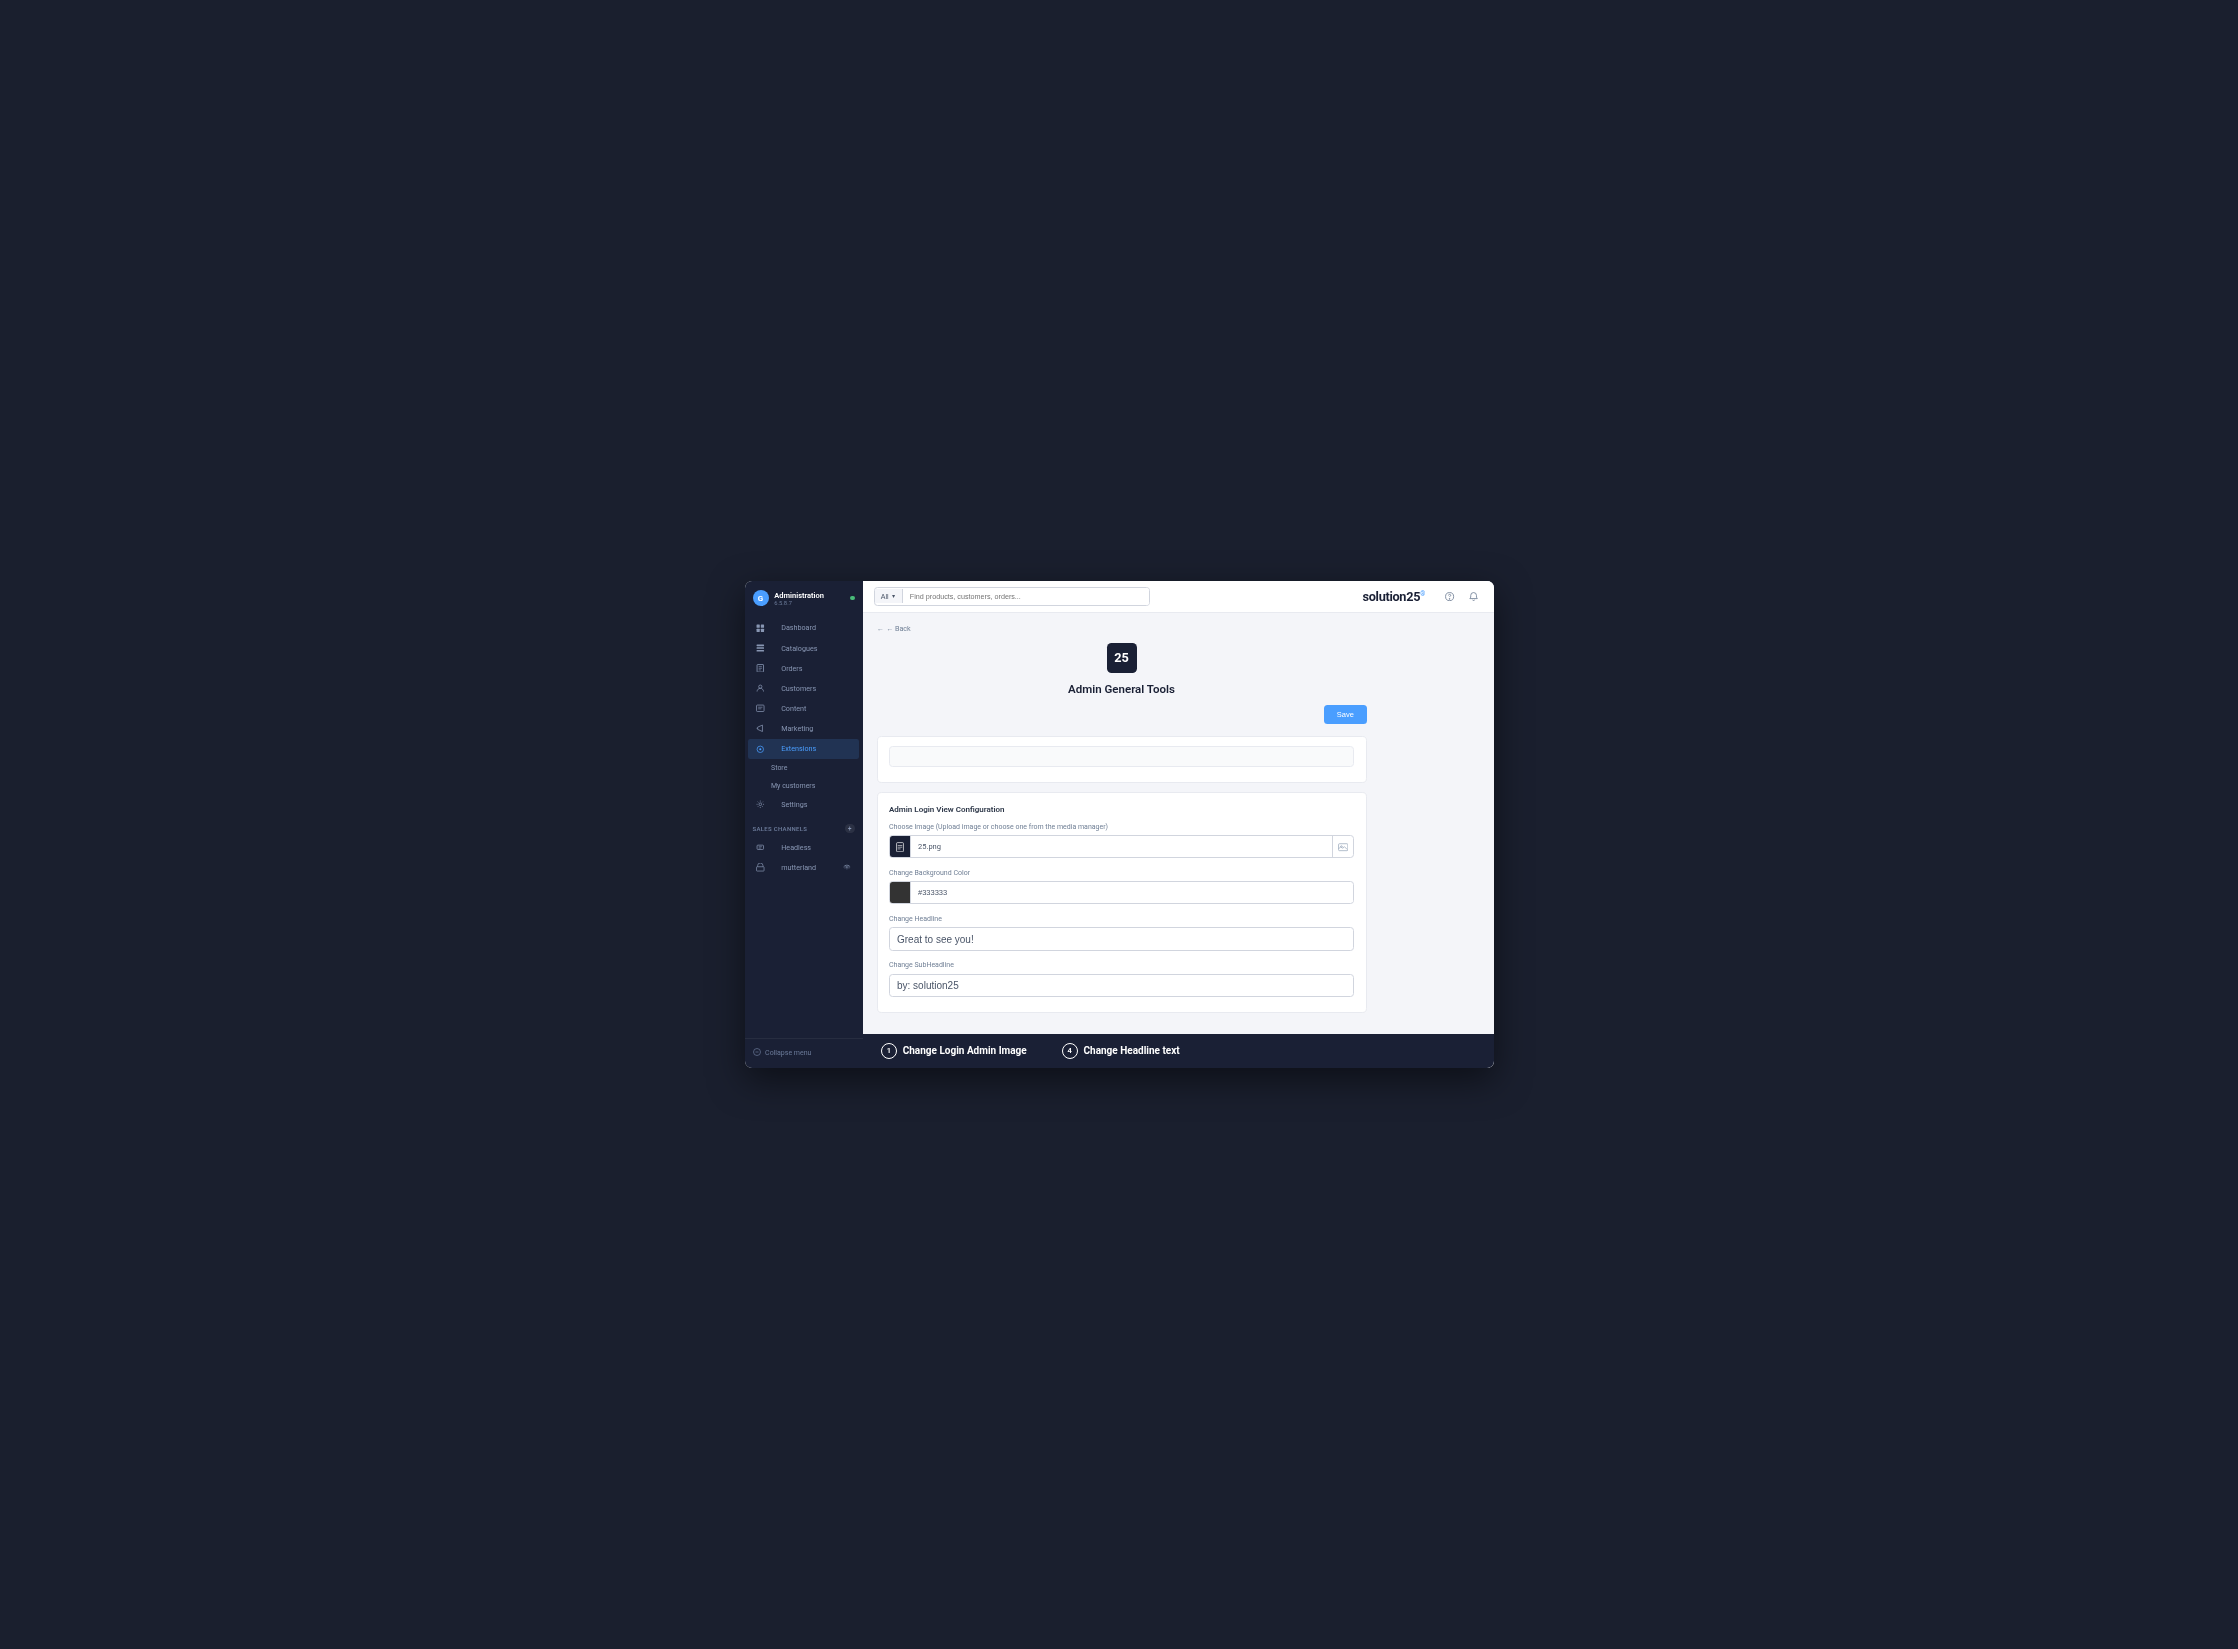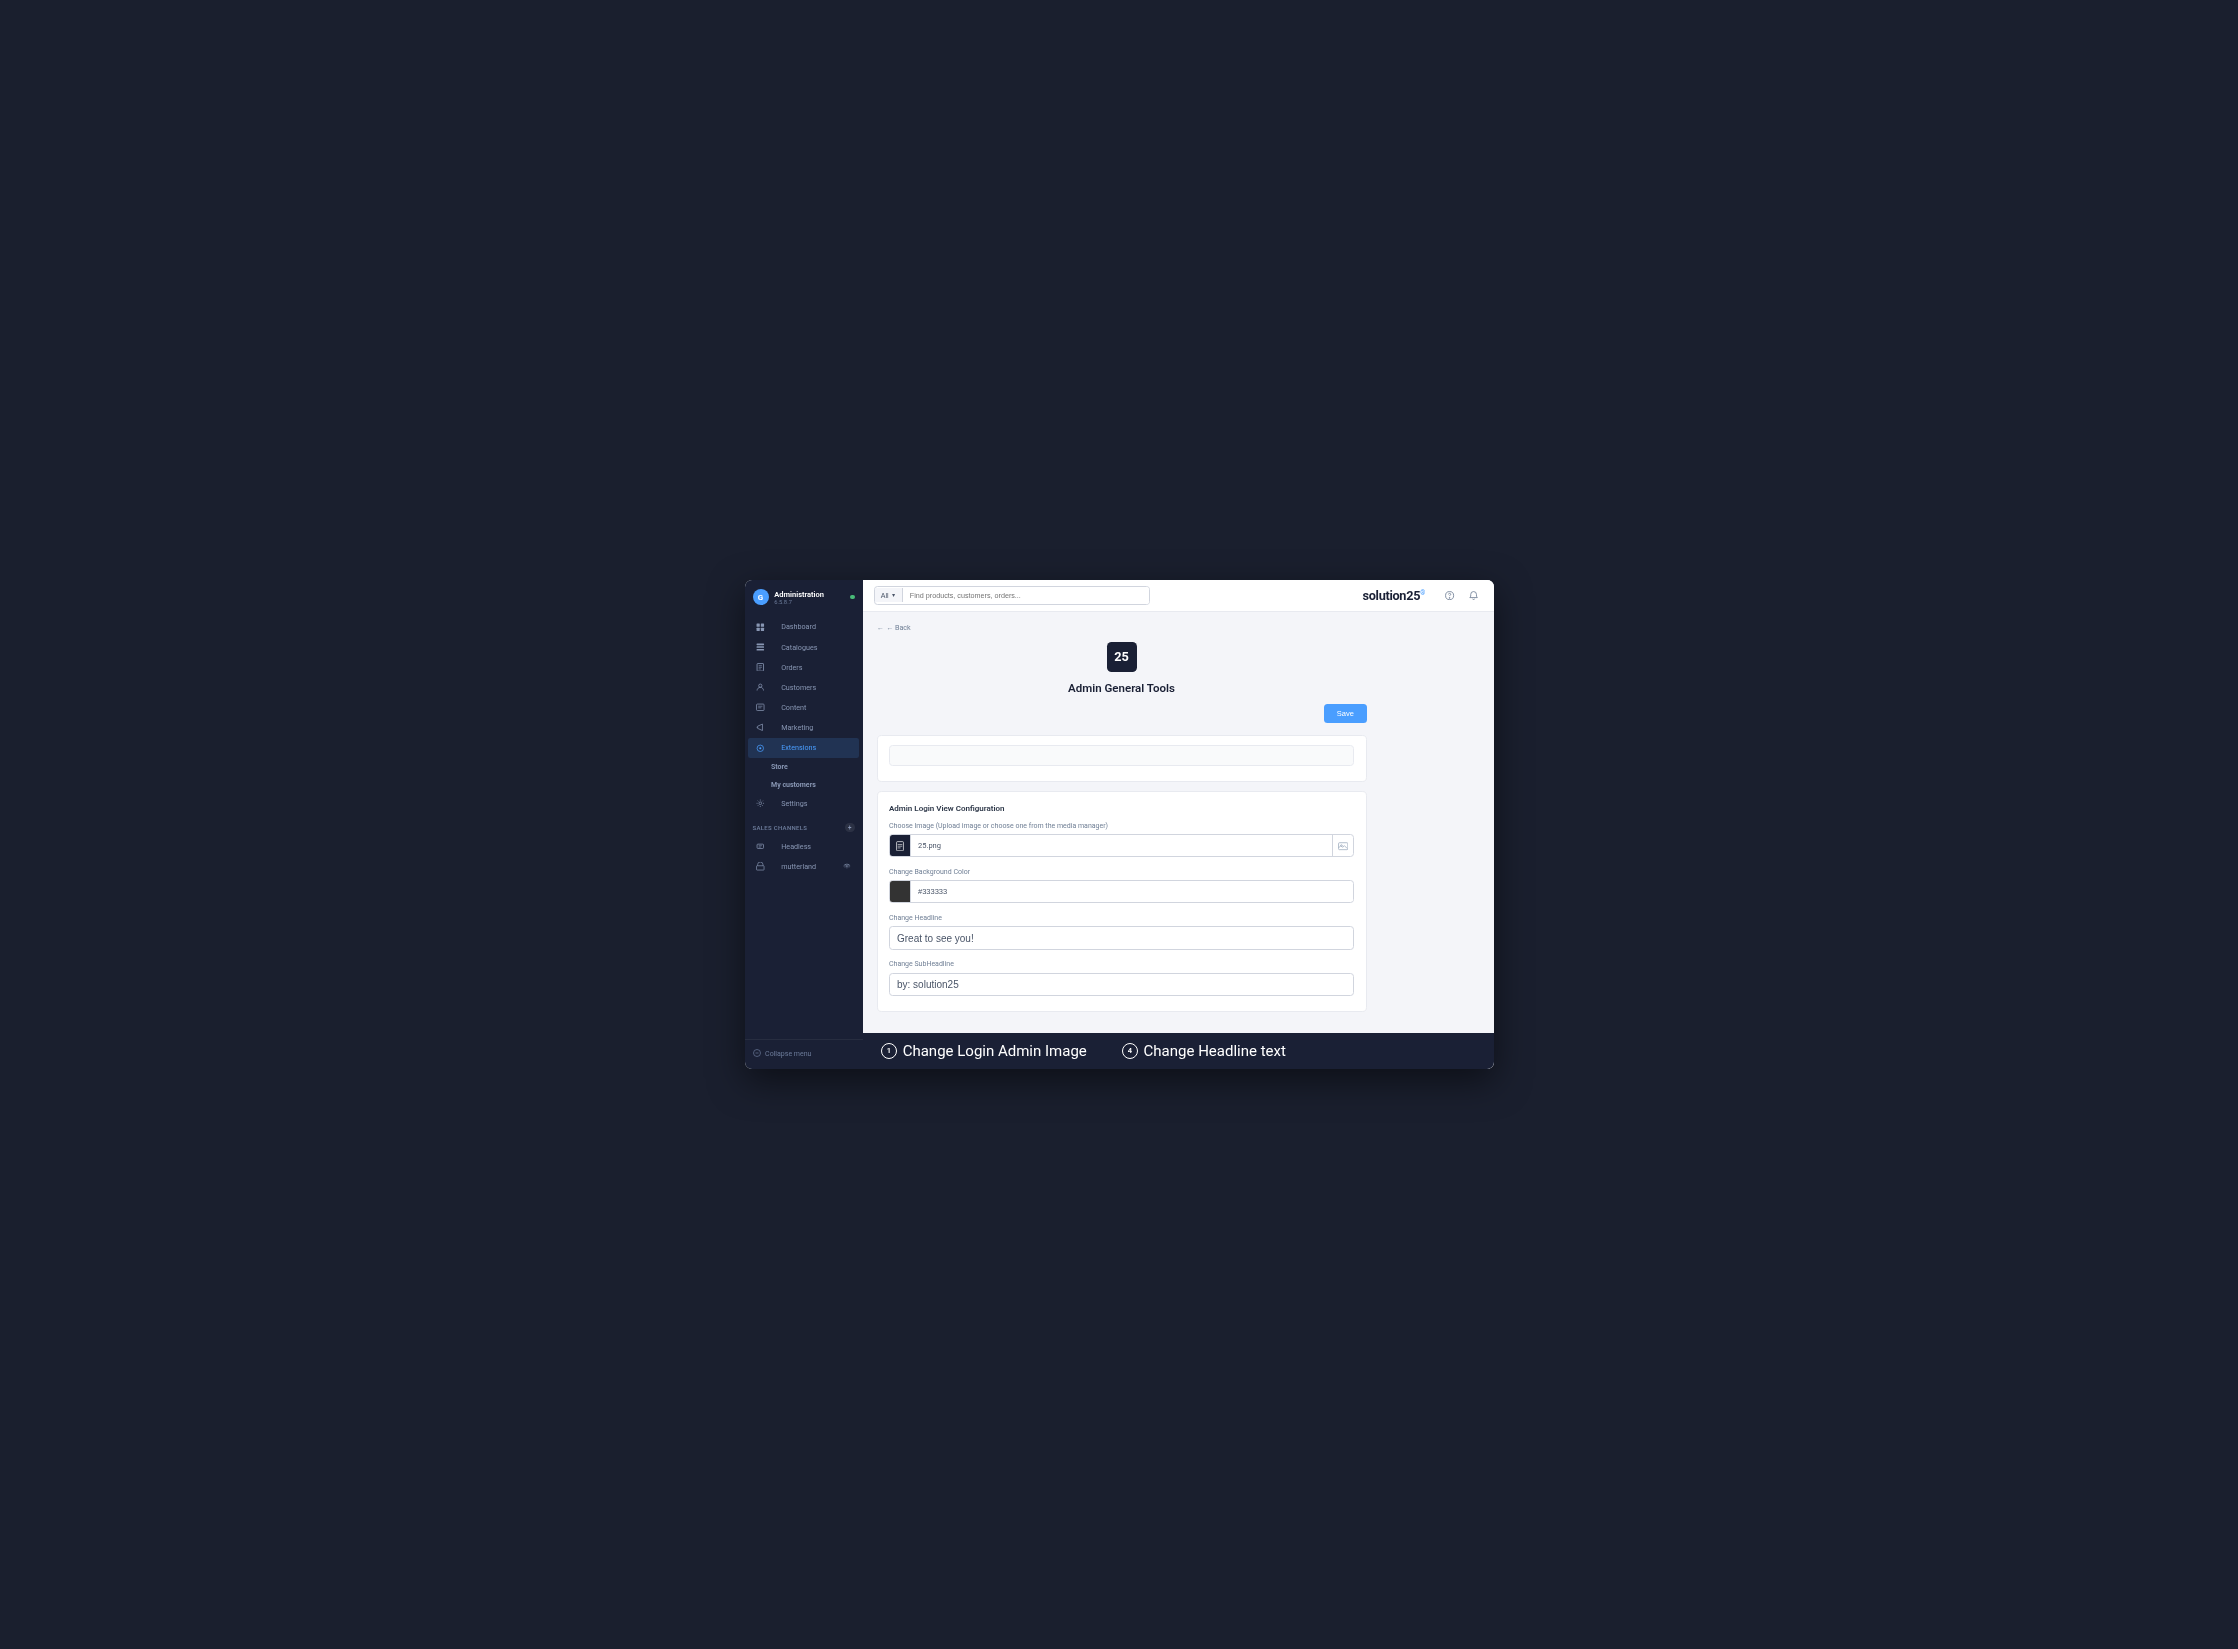--- a/index.html
+++ b/index.html
@@ -98,21 +98,20 @@
     .nav-sub-item {
       display: flex;
       align-items: flex-end;
       padding: 4.6px 8px 4.6px 23px;
       cursor: pointer;
       font-size: 7px;
       color: #8896b3;
       transition: background 0.15s;
       border-radius: 2.3px;
       margin: 0.6px 3.5px;
-      font-weight: bold;
     }
 
     .sidebar-section-label {
       display: flex;
       align-items: center;
       justify-content: space-between;
       padding: 9.2px 8px 3.5px;
       font-size: 6px;
       color: #6b7a99;
       font-weight: 600;
@@ -397,22 +396,22 @@
       display: flex;
       align-items: center;
       justify-content: center;
       color: white;
       font-size: 7.5px;
       font-weight: 600;
       flex-shrink: 0;
     }
     .overlay-text {
       color: white;
-      font-size: 15px;
-      font-weight: 400;
+      font-size: 10px;
+      font-weight: 700;
     }
 
     
     .icon-svg { width: 8.6px; height: 8.6px; fill: currentColor; }
   </style>
 </head>
 <body>
 
 <div class="screen-wrapper">
 

